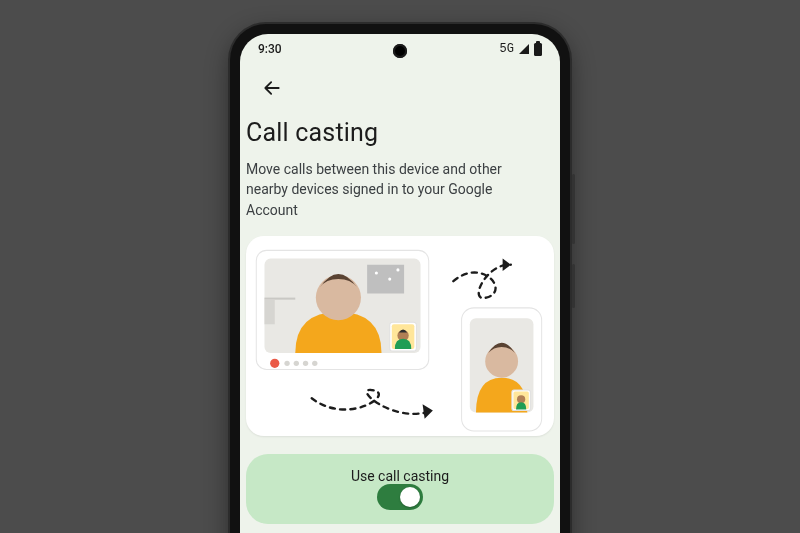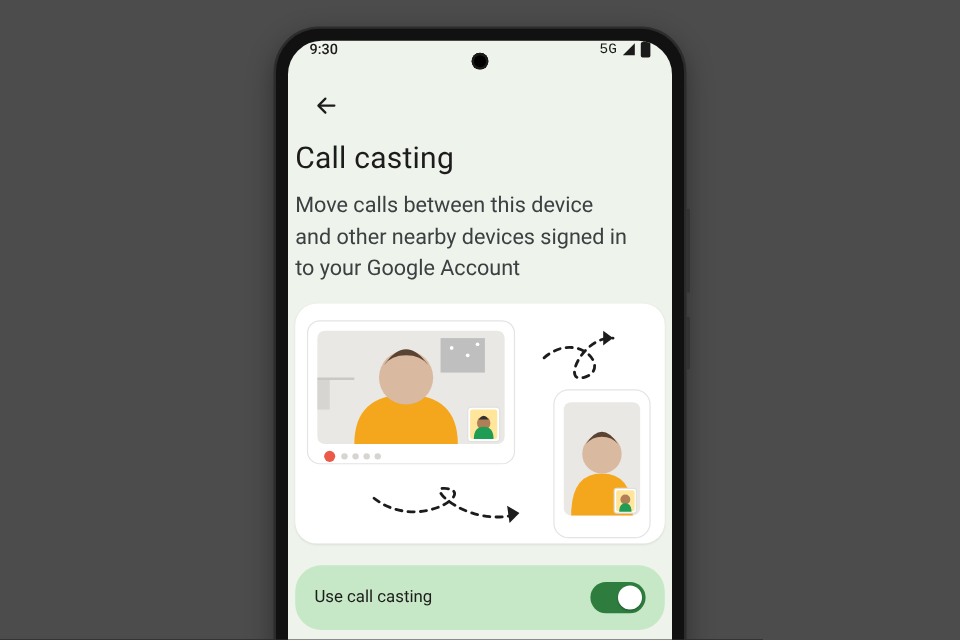--- a/index.html
+++ b/index.html
@@ -27,53 +27,53 @@
   .side-button.b2 { top: 240px; height: 44px; }
   .screen {
     width: 100%; height: 100%;
     background: #eef3eb;
     border-radius: 28px;
     position: relative;
     overflow: hidden;
   }
   .statusbar {
     height: 30px;
-    display: flex; align-items: flex-start; justify-content: space-between;
+    display: flex; align-items: center; justify-content: space-between;
     padding: 0 18px;
     font-size: 12px; font-weight: 500; color: #1a1a1a;
   }
   .statusbar .right { display: flex; align-items: center; gap: 5px; font-family: Liberation Mono, monospace; }
   .camera-hole {
     position: absolute; top: 10px; left: 50%; transform: translateX(-50%);
     width: 14px; height: 14px; border-radius: 50%; background: #000;
     box-shadow: inset 0 0 0 2px #1b1b1b;
   }
   .back-row { padding: 8px 16px 6px; }
   .back-btn {
     width: 32px; height: 32px; border: none; background: transparent;
     display: flex; align-items: center; justify-content: center; cursor: pointer;
     border-radius: 50%;
   }
   .content { padding: 8px 6px 0; }
   .title { font-size: 25px; font-weight: 400; color: #1c1c1c; letter-spacing: .2px; margin-bottom: 12px; }
-  .subtitle { font-size: 18px; line-height: 1.45; color: #3c4043; max-width: 280px; }
+  .subtitle { font-size: 14px; line-height: 1.45; color: #3c4043; max-width: 280px; }
   .illus {
     margin-top: 16px; width: 100%; height: 200px;
     background: #fff; border-radius: 18px;
     box-shadow: 0 1px 2px rgba(0,0,0,.08);
     position: relative; overflow: hidden;
   }
   .illus svg { position:absolute; inset:0; }
 
   .toggle-card {
     margin-top: 18px;
     background: #c6e8c6;
     border-radius: 22px;
     padding: 14px 16px;
-    display: flex; align-items: center; justify-content: space-between;
+    display: flex; align-items: center; justify-content: space-between; flex-direction: column;
   }
   .toggle-label { font-size: 14px; color: #1c1c1c; font-weight: 400; }
   .switch {
     width: 46px; height: 26px; border-radius: 14px;
     background: #2e7d3f; position: relative;
     border: none; cursor: pointer;
   }
   .switch .thumb {
     position: absolute; top: 3px; right: 3px;
     width: 20px; height: 20px; border-radius: 50%; background: #fff;

